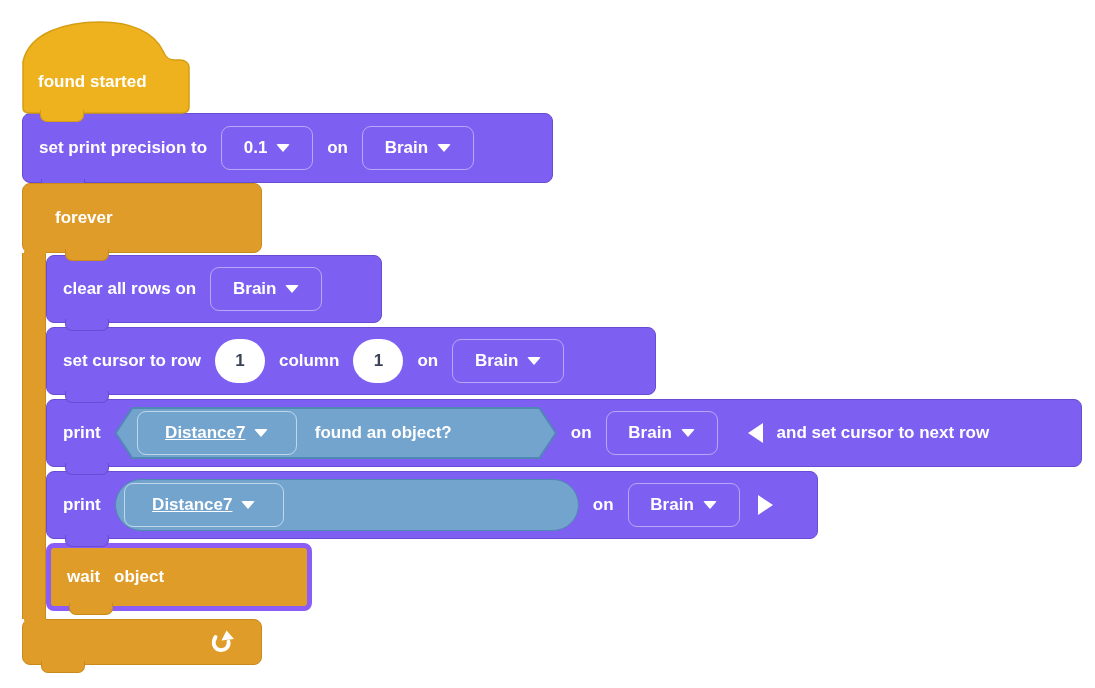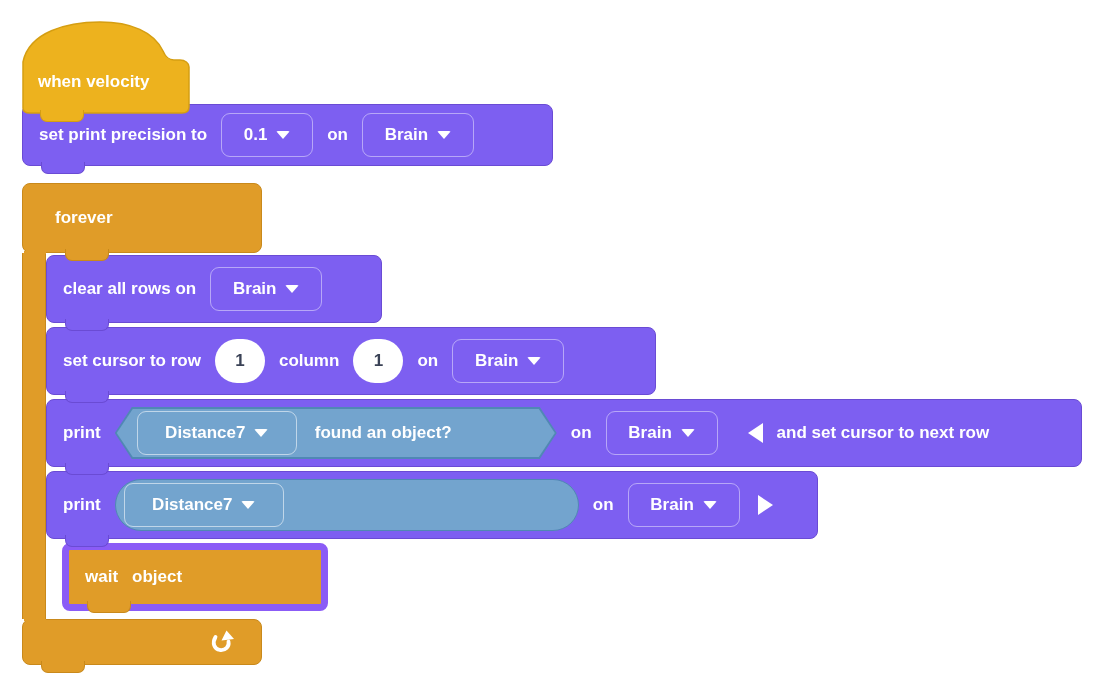--- a/index.html
+++ b/index.html
@@ -4,21 +4,21 @@
 <style>
   html,body{margin:0;padding:0;background:#ffffff;}
   .canvas{position:relative;width:1095px;height:688px;background:#ffffff;overflow:hidden;
           font-family:"Liberation Sans",sans-serif;font-weight:bold;font-size:17px;color:#ffffff;}
 
   
   .block{display:flex;align-items:center;gap:14px;border-radius:8px;
          padding:0 16px;box-sizing:border-box;position:absolute;}
   .flow{position:relative;}
   .purple{background:#7d5ff1;border:1px solid #6a4bd4;}
-  .orange{background:#e09c28;border:7px solid #8b5cf6;margin-left:16px;}
+  .orange{background:#e09c28;border:5px solid #8b5cf6;}
 
   
   .tab{position:absolute;left:18px;bottom:-9px;width:42px;height:11px;
        border-radius:0 0 7px 7px;}
   .tab.t-purple{background:#7d5ff1;border:1px solid #6a4bd4;border-top:none;}
   .tab.t-orange{background:#e09c28;border:1px solid #c9891b;border-top:none;}
   .tab.t-gold{background:#edb21e;border:1px solid #d59e12;border-top:none;}
   .tab.inner{left:42px;}
 
   
@@ -40,21 +40,21 @@
        padding:0 30px 0 22px;box-sizing:border-box;}
   .hex::before{content:"";position:absolute;inset:0;background:#5088b4;
        clip-path:polygon(17px 0,calc(100% - 17px) 0,100% 50%,calc(100% - 17px) 100%,17px 100%,0 50%);}
   .hex::after{content:"";position:absolute;inset:2px;background:#73a4ce;
        clip-path:polygon(16px 0,calc(100% - 16px) 0,100% 50%,calc(100% - 16px) 100%,16px 100%,0 50%);}
   .hex>*{position:relative;z-index:1;}
 
   
   .pill{height:52px;display:flex;align-items:center;gap:18px;padding:0 22px 0 8px;
         border-radius:26px;background:#73a4ce;border:1px solid #5088b4;box-sizing:border-box;}
-  .dd.blue{border:1px solid rgba(255,255,255,0.55);}
+  .dd.blue{border:1px solid rgba(255,255,255,0.55);text-decoration:underline;}
 
   
   .tri-left{width:0;height:0;border-top:10px solid transparent;border-bottom:10px solid transparent;
             border-right:15px solid #ffffff;cursor:pointer;}
   .tri-right{width:0;height:0;border-top:10px solid transparent;border-bottom:10px solid transparent;
              border-left:15px solid #ffffff;cursor:pointer;}
 
   
   .c-block{position:absolute;left:22px;top:183px;}
   .arm{position:relative;display:flex;align-items:center;border-radius:8px;
@@ -74,25 +74,25 @@
 </style>
 </head>
 <body>
 
 <div class="canvas">
 
   <div class="hat">
     <svg width="168" height="94" viewBox="0 0 168 94">
       <path d="M1 88 L1 42 C 7 12 45 2 78 2 C 109 2 132 12 141 31 C 144 38 147 40 152 40 L 158 40 C 163 40 167 43 167 47 L 167 87 C 167 91 164 93 160 93 L 8 93 C 4 93 1 92 1 88 Z" fill="#edb21e" stroke="#d59e12" stroke-width="1.5"></path>
     </svg>
-    <span class="hat-label">when velocity</span>
+    <span class="hat-label">found started</span>
     <span class="tab t-gold" style="bottom:-8px;"></span>
   </div>
 
-  <div class="block purple" style="left:22px;top:104px;width:531px;height:62px;z-index:3;">
+  <div class="block purple" style="left:22px;top:113px;width:531px;height:70px;z-index:3;">
     <span>set print precision to</span>
     <span class="dd small">
       <span>0.1</span>
       <span class="caret"></span>
     </span>
     <span>on</span>
     <span class="dd">
       <span>Brain</span>
       <span class="caret"></span>
     </span>

